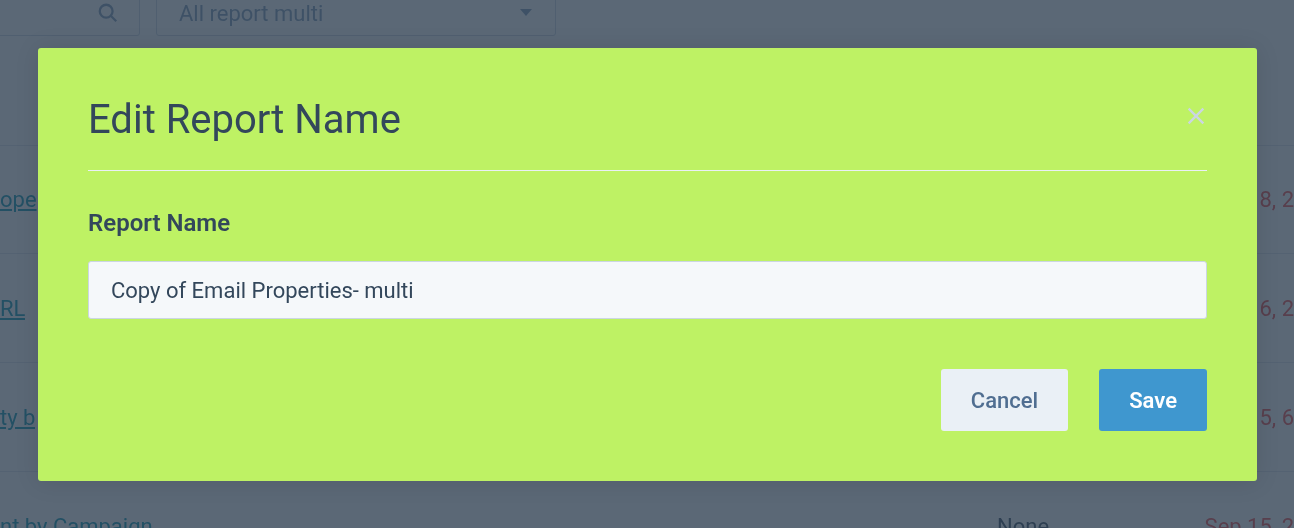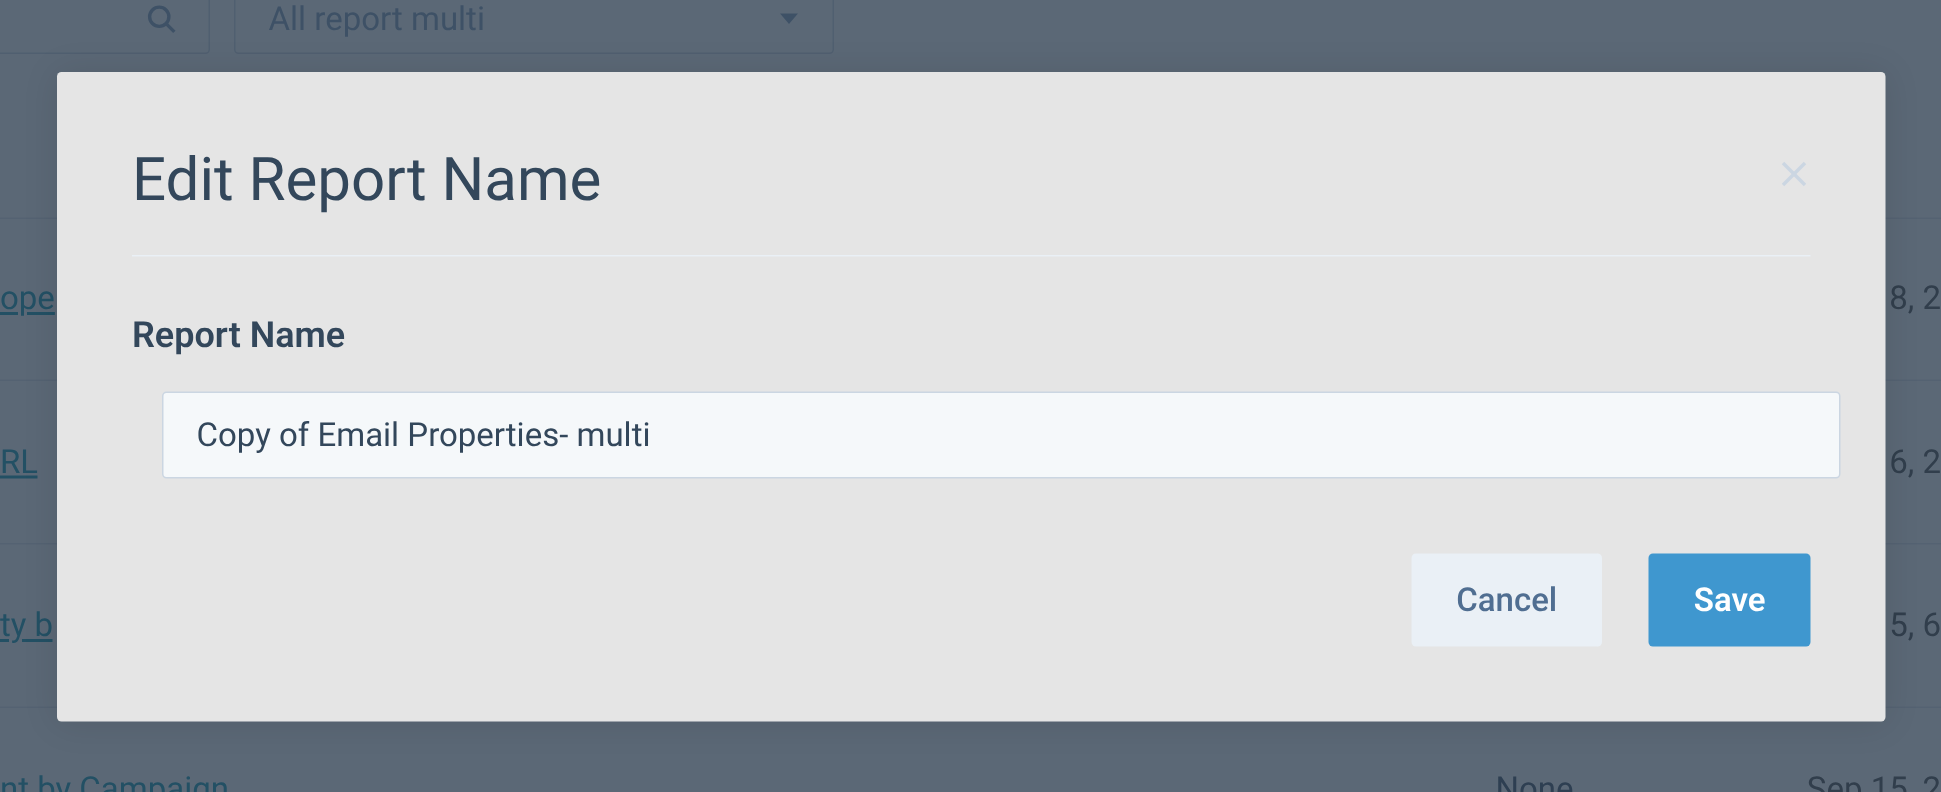--- a/index.html
+++ b/index.html
@@ -93,41 +93,41 @@
     }
     
     .bg-row-none {
       color: #33475b;
       text-align: left;
       position: absolute;
       left: 997px;
     }
     
     .bg-row-date {
-      color: #404040;
+      color: #ef4444;
       white-space: nowrap;
     }
     
     
     .overlay {
       position: absolute;
       top: 0;
       left: 0;
       width: 1294px;
       height: 528px;
       background: rgba(45, 62, 80, 0.78);
     }
     
     
     .modal {
       position: absolute;
       top: 48px;
       left: 38px;
       width: 1219px;
-      background: #e5e5e5;
+      background: #bef264;
       border-radius: 3px;
       box-shadow: 0 1px 24px rgba(0,0,0,0.1);
       padding: 50px;
     }
     
     .modal-header {
       display: flex;
       justify-content: space-between;
       align-items: flex-start;
       padding-bottom: 28px;
@@ -164,21 +164,20 @@
     .text-input {
       width: 100%;
       height: 58px;
       border: 1px solid #cbd6e2;
       border-radius: 3px;
       background: #f5f8fa;
       padding: 0 22px;
       font-size: 22px;
       color: #33475b;
       font-family: inherit;
-      margin-left: 20px;
     }
     
     .modal-footer {
       display: flex;
       justify-content: flex-end;
       gap: 31px;
       padding-top: 50px;
     }
     
     .btn {

